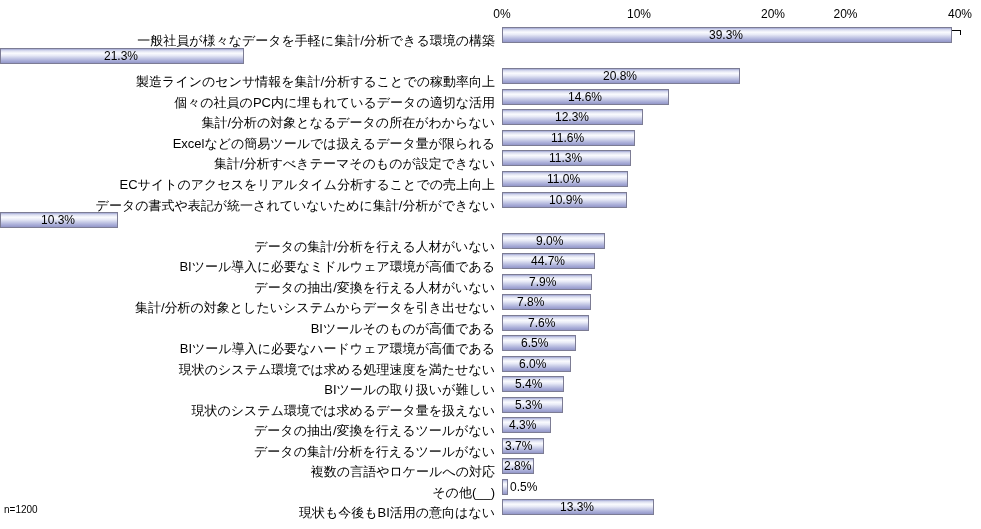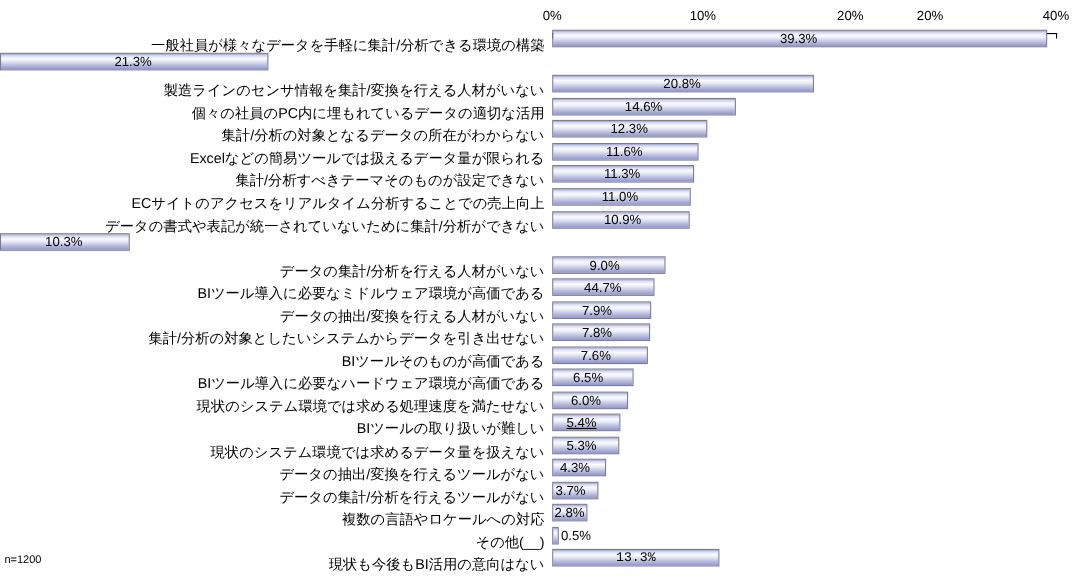--- a/index.html
+++ b/index.html
@@ -60,21 +60,21 @@
           <div class="val" style="left: 207px;">39.3%</div>
         </div>
       </div>
       <div class="row">
         <div class="barzone">
           <div class="bar" style="width: 242px;"></div>
           <div class="val" style="left: 104px;">21.3%</div>
         </div>
       </div>
       <div class="row">
-        <div class="cat">製造ラインのセンサ情報を集計/変換を行える人材がいない</div>
+        <div class="cat">製造ラインのセンサ情報を集計/分析することでの稼動率向上</div>
         <div class="barzone">
           <div class="bar" style="width: 236px;"></div>
           <div class="val" style="left: 101px;">20.8%</div>
         </div>
       </div>
       <div class="row">
         <div class="cat">個々の社員のPC内に埋もれているデータの適切な活用</div>
         <div class="barzone">
           <div class="bar" style="width: 165px;"></div>
           <div class="val" style="left: 66px;">14.6%</div>
@@ -139,21 +139,21 @@
         <div class="cat">データの抽出/変換を行える人材がいない</div>
         <div class="barzone">
           <div class="bar" style="width: 88px;"></div>
           <div class="val" style="left: 27px;">7.9%</div>
         </div>
       </div>
       <div class="row">
         <div class="cat">集計/分析の対象としたいシステムからデータを引き出せない</div>
         <div class="barzone">
           <div class="bar" style="width: 87px;"></div>
-          <div class="val" style="left: 27px; text-align: center;">7.8%</div>
+          <div class="val" style="left: 15px; text-align: center;">7.8%</div>
         </div>
       </div>
       <div class="row">
         <div class="cat">BIツールそのものが高価である</div>
         <div class="barzone">
           <div class="bar" style="width: 85px;"></div>
           <div class="val" style="left: 26px;">7.6%</div>
         </div>
       </div>
       <div class="row">
@@ -167,21 +167,21 @@
         <div class="cat">現状のシステム環境では求める処理速度を満たせない</div>
         <div class="barzone">
           <div class="bar" style="width: 67px;"></div>
           <div class="val" style="left: 17px;">6.0%</div>
         </div>
       </div>
       <div class="row">
         <div class="cat">BIツールの取り扱いが難しい</div>
         <div class="barzone">
           <div class="bar" style="width: 60px;"></div>
-          <div class="val" style="left: 13px; text-decoration: underline;">5.4%</div>
+          <div class="val" style="left: 13px;">5.4%</div>
         </div>
       </div>
       <div class="row">
         <div class="cat">現状のシステム環境では求めるデータ量を扱えない</div>
         <div class="barzone">
           <div class="bar" style="width: 59px;"></div>
           <div class="val" style="left: 13px;">5.3%</div>
         </div>
       </div>
       <div class="row">
@@ -209,18 +209,18 @@
         <div class="cat">その他(__)</div>
         <div class="barzone">
           <div class="bar" style="width: 4px;"></div>
           <div class="val" style="left: 8px;">0.5%</div>
         </div>
       </div>
       <div class="row">
         <div class="cat">現状も今後もBI活用の意向はない</div>
         <div class="barzone">
           <div class="bar" style="width: 150px;"></div>
-          <div class="val" style="left: 58px; font-family: Liberation Mono, monospace;">13.3%</div>
+          <div class="val" style="left: 58px;">13.3%</div>
         </div>
       </div>
     </div>
   <div class="footnote">n=1200</div>
 </div>
 
 </body></html>

